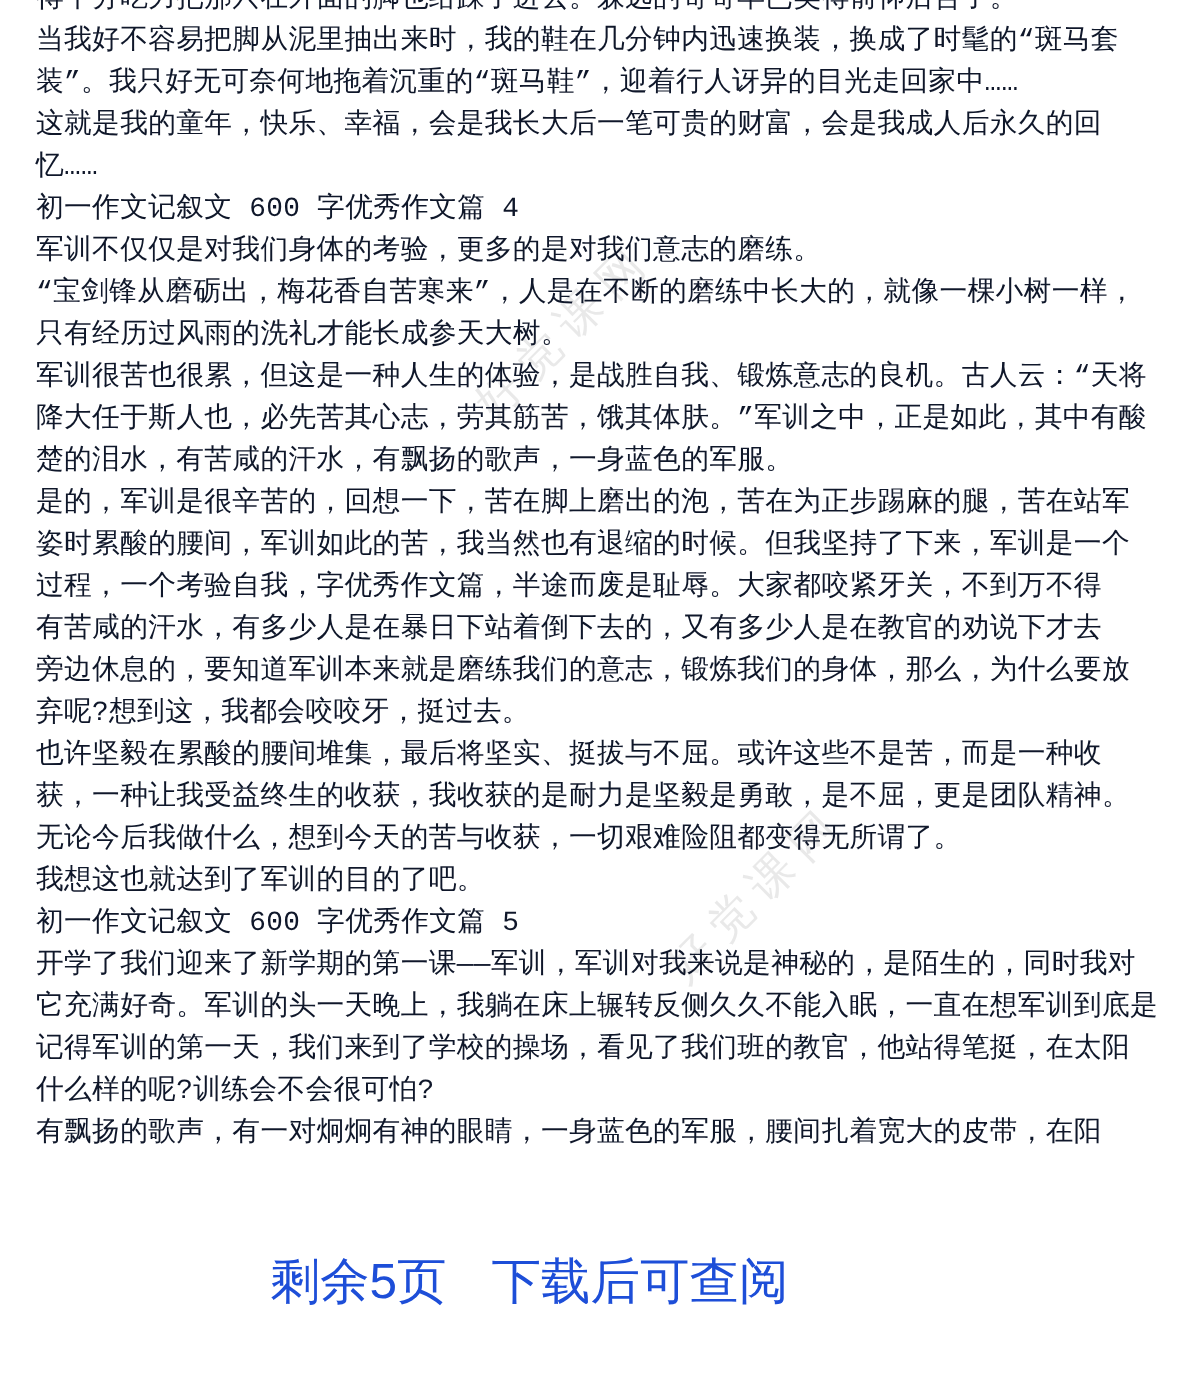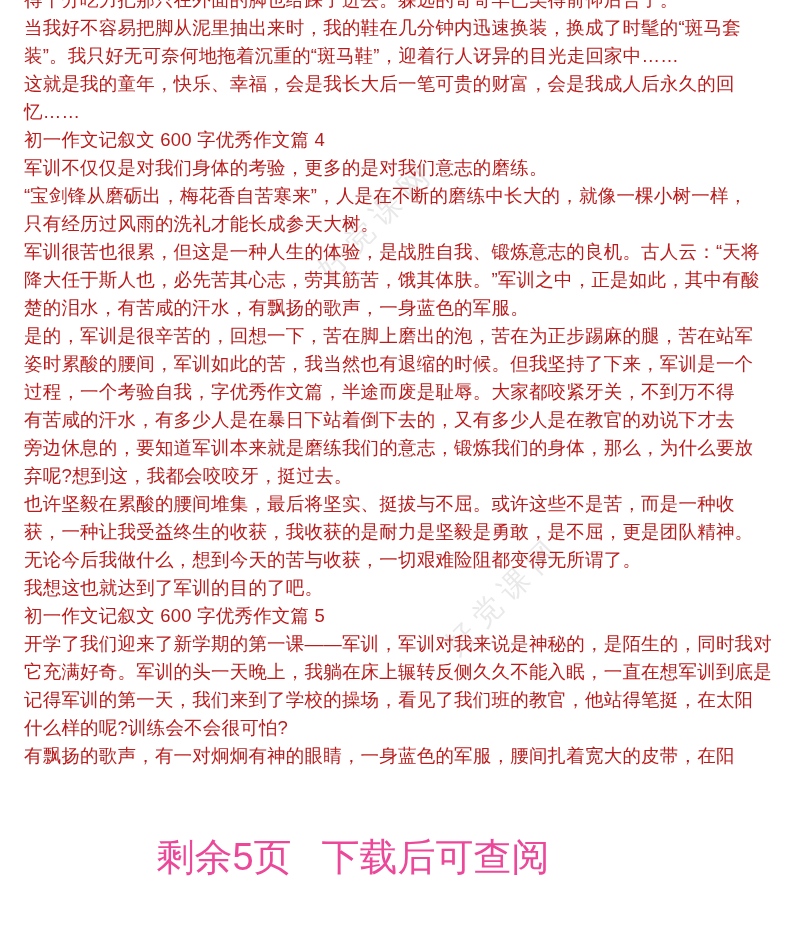--- a/index.html
+++ b/index.html
@@ -21,45 +21,46 @@
   .doc-lines {
     position: absolute;
     top: -14px;               
     left: 24px;
     right: 0;
   }
   .doc-line {
     font-size: 18.5px;
     line-height: 28px;
     height: 28px;
-    color: #b91c1c;
+    color: #0f172a;
     white-space: nowrap;
     letter-spacing: 0.2px;
+    font-family: Liberation Mono, monospace;
   }
   .watermark {
     position: absolute;
     color: rgba(120, 120, 120, 0.16);
     font-size: 30px;
     letter-spacing: 8px;
     transform: rotate(-45deg);
     transform-origin: center;
     white-space: nowrap;
     pointer-events: none;
     user-select: none;
   }
   .wm-1 { left: 428px; top: 575px; }
   .wm-2 { left: 300px; top: 200px; }
   .footer {
     position: absolute;
     top: 832px;
     left: 0;
     width: 706px;
     text-align: center;
-    color: #ec4899;
-    font-size: 38px;
+    color: #1d4ed8;
+    font-size: 33px;
     white-space: nowrap;
   }
   .footer .gap {
     display: inline-block;
     width: 30px;
   }
 </style>
 </head>
 <body>
 

